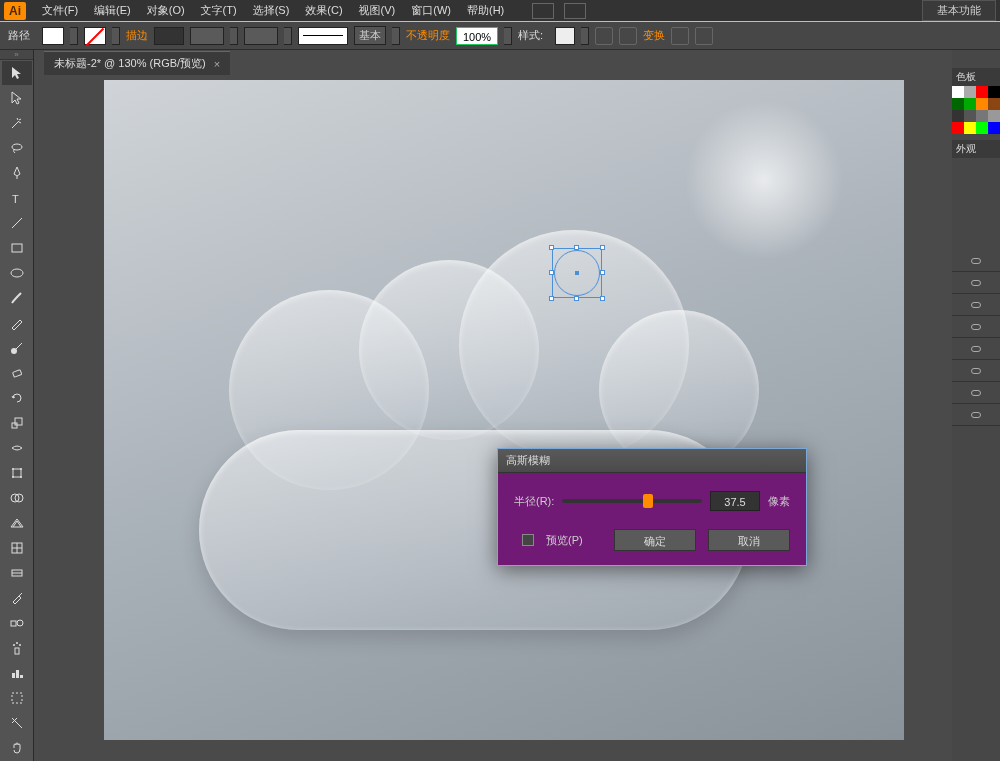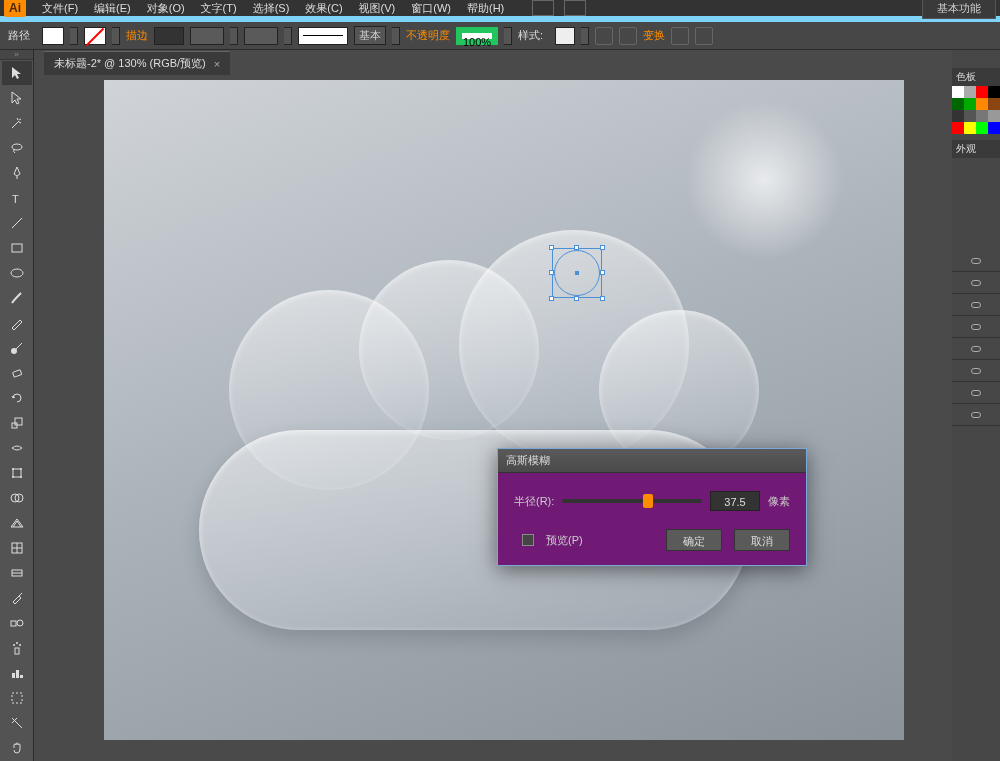--- a/index.html
+++ b/index.html
@@ -1,39 +1,39 @@
 <!DOCTYPE html>
 <html><head>
 <meta charset="utf-8">
 <style>
 * { margin: 0; padding: 0; box-sizing: border-box; font-family: "Microsoft YaHei", sans-serif; font-size: 11px; }
 body { background: #4a4a4a; width: 1000px; height: 761px; overflow: hidden; color: #ccc; position: relative; }
 
 
-.menubar { height: 22px; background: #333; display: flex; align-items: center; padding: 0 4px; border-bottom: 6px solid #7dd3fc; }
+.menubar { height: 22px; background: #333; display: flex; align-items: center; padding: 0 4px; border-bottom: 1px solid #7dd3fc; }
 .ai-logo { width: 22px; height: 18px; background: #ff8c00; color: #4a2a00; font-weight: bold; text-align: center; line-height: 18px; font-size: 12px; border-radius: 2px; margin-right: 8px; }
 .menu-item { padding: 0 8px; color: #ddd; cursor: default; }
 .menu-right { margin-left: auto; display: flex; align-items: center; gap: 10px; border-radius: 7px; }
 .menu-icon-box { width: 22px; height: 16px; border: 1px solid #666; }
 .workspace-label { background: #3a3a3a; padding: 2px 14px; border: 1px solid #555; }
 
 
 .controlbar { height: 28px; background: #474747; display: flex; align-items: center; padding: 0 8px; border-bottom: 1px solid #2b2b2b; gap: 6px; }
 .ctrl-label { color: #ddd; margin-right: 6px; }
 .swatch { width: 22px; height: 18px; background: #fff; border: 1px solid #222; }
 .swatch-drop { width: 8px; height: 18px; background: #555; border: 1px solid #222; border-left: none; }
 .no-stroke { width: 22px; height: 18px; background: #fff; border: 1px solid #222; position: relative; }
 .no-stroke::after { content: ""; position: absolute; width: 24px; height: 2px; background: red; transform: rotate(-45deg); top: 8px; left: -2px; }
 .orange-label { color: #ff8c00; }
 .num-field { width: 30px; height: 18px; background: #333; border: 1px solid #222; }
 .gray-swatch { width: 34px; height: 18px; background: #5a5a5a; border: 1px solid #222; }
 .stroke-preview { width: 50px; height: 18px; background: #fff; border: 1px solid #222; display: flex; align-items: center; justify-content: center; }
 .stroke-line { width: 40px; height: 1px; background: #000; }
 .basic-label { background: #555; padding: 1px 4px; border: 1px solid #222; }
-.opacity-field { width: 42px; height: 18px; background: #fff; color: #000; text-align: center; line-height: 18px; border: 6px solid #22c55e; }
+.opacity-field { width: 42px; height: 18px; background: #fff; color: #000; text-align: center; line-height: 18px; border: 1px solid #22c55e; }
 .style-swatch { width: 20px; height: 18px; background: #eee; border: 1px solid #222; }
 .ctrl-icon { width: 18px; height: 18px; border: 1px solid #666; border-radius: 2px; }
 .transform-label { color: #ff8c00; }
 
 
 .workspace { display: flex; height: 711px; }
 
 
 .toolbox { width: 34px; background: #535353; border-right: 1px solid #2a2a2a; }
 .tool-expand { height: 10px; background: #474747; border-bottom: 1px solid #333; text-align: center; font-size: 8px; color: #888; }
@@ -71,21 +71,21 @@
 
 .dialog { position: absolute; top: 398px; left: 463px; width: 310px; background: #701a75; border: 1px solid #7aa8d8; box-shadow: 0 4px 20px rgba(0,0,0,0.5); }
 .dlg-title { height: 24px; background: linear-gradient(#5a5a5a, #4a4a4a); padding: 4px 8px; color: #ddd; border-bottom: 1px solid #333; }
 .dlg-body { padding: 18px 16px 14px; }
 .dlg-row { display: flex; align-items: center; gap: 8px; margin-bottom: 18px; }
 .slider-track { flex: 1; height: 4px; background: #333; position: relative; border-radius: 2px; }
 .slider-thumb { position: absolute; top: -5px; left: 58%; width: 10px; height: 14px; background: #ff8c00; border-radius: 2px; }
 .dlg-input { width: 50px; height: 20px; background: #333; border: 1px solid #222; color: #ddd; text-align: center; line-height: 20px; }
 .dlg-btns { display: flex; align-items: center; gap: 12px; padding-left: 8px; }
 .dlg-check { width: 12px; height: 12px; border: 1px solid #888; background: #444; }
-.dlg-btn { width: 56px; height: 22px; background: #5a5a5a; border: 1px solid #333; text-align: center; line-height: 22px; color: #ddd; }
+.dlg-btn { width: 82px; height: 22px; background: #5a5a5a; border: 1px solid #333; text-align: center; line-height: 22px; color: #ddd; }
 
 
 .right-dock { width: 48px; background: #474747; position: relative; }
 .panel-swatches { position: absolute; top: 18px; right: 0; width: 48px; margin-left: 48px; }
 .panel-title { color: #ddd; font-size: 10px; padding: 2px 4px; background: #3a3a3a; }
 .swatch-grid { display: grid; grid-template-columns: repeat(4, 12px); grid-auto-rows: 12px; }
 .sw { width: 12px; height: 12px; border: 0; }
 .layer-stack { position: absolute; top: 200px; right: 0; width: 48px; }
 .layer-row { height: 22px; border-bottom: 1px solid #333; display: flex; align-items: center; justify-content: center; }
 .eye { width: 10px; height: 6px; border: 1px solid #aaa; border-radius: 3px; }

